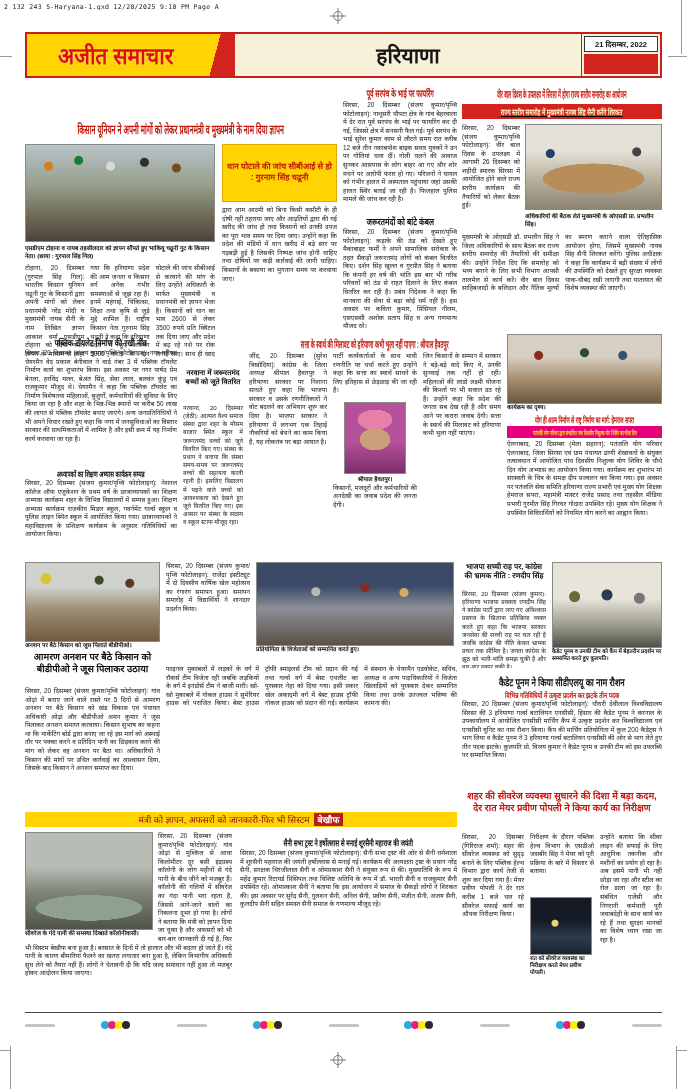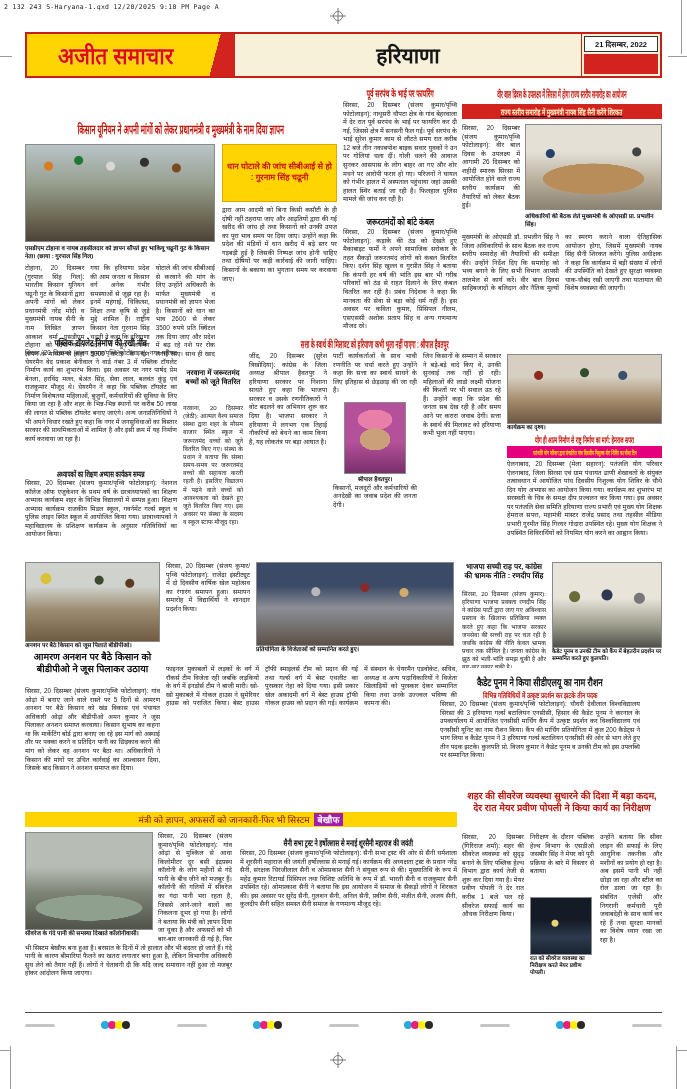--- a/index.html
+++ b/index.html
@@ -31,21 +31,21 @@
   .cap{font-size:6px;line-height:1.25;color:#101010;font-weight:bold;overflow:hidden;}
   
   .redstrip{background:#d2231f;display:flex;justify-content:center;align-items:center;overflow:hidden;text-decoration:underline;}
   .redstrip .sqz{color:#fff3c4;font-weight:bold;font-size:8px;}
   .pinkstrip{background:#e5007d;display:flex;justify-content:center;align-items:center;overflow:hidden;}
   .pinkstrip .sqz{color:#ffe400;font-weight:bold;font-size:6.2px;}
   .ybox{background:#ffd400;border:1px solid #e0a800;display:flex;align-items:center;justify-content:center;padding:3px;}
   .ybox div{font-size:8.2px;font-weight:bold;color:#c4170c;text-align:center;line-height:1.3;}
   .ystrip{background:#ffd400;display:flex;justify-content:center;align-items:center;gap:4px;overflow:hidden;}
   .ystrip .t{font-size:9px;font-weight:normal;color:#8b0f07;white-space:nowrap;}
-  .ystrip .chip{background:#a21caf;color:#fff;font-size:9px;font-weight:bold;padding:0 4px;white-space:nowrap;}
+  .ystrip .chip{background:#b91c1c;color:#fff;font-size:9px;font-weight:bold;padding:0 4px;white-space:nowrap;}
   
   .ph{border:1px solid #8a8a8a;box-sizing:border-box;}
   .ph-crowd{background:
     radial-gradient(circle at 12% 22%,#d97b20 0 4px,transparent 5px),
     radial-gradient(circle at 28% 16%,#1d7a33 0 4px,transparent 5px),
     radial-gradient(circle at 45% 22%,#d8d8d8 0 4px,transparent 5px),
     radial-gradient(circle at 63% 18%,#30302e 0 4px,transparent 5px),
     radial-gradient(circle at 80% 24%,#7a4b21 0 4px,transparent 5px),
     linear-gradient(180deg,#b9c4c9 0%,#97a08f 40%,#6e6a55 75%,#4a4438 100%);}
   .ph-meeting{background:
@@ -184,21 +184,21 @@
       <div style="width:86px;">
         <div class="body-txt" style="height:48px;">पार्टी कार्यकर्ताओं के साथ भावी रणनीति पर चर्चा करते हुए उन्होंने कहा कि सत्ता का स्वार्थ साधने के लिए इतिहास से छेड़छाड़ की जा रही है।</div>
         <div class="ph ph-portrait" style="width:62px;height:72px;margin:2px auto;"></div>
         <div class="cap" style="text-align:center;">श्रीपाल हैवतपुर।</div>
         <div class="body-txt" style="height:60px;">किसानों, मजदूरों और कर्मचारियों की अनदेखी का जवाब प्रदेश की जनता देगी।</div>
       </div>
       <div class="body-txt" style="width:80px;">जिन किसानों के सम्मान में सरकार ने बड़े-बड़े वादे किए थे, उनकी सुनवाई तक नहीं हो रही। महिलाओं की लाडो लक्ष्मी योजना की किश्तों पर भी सवाल उठ रहे हैं। उन्होंने कहा कि प्रदेश की जनता सब देख रही है और समय आने पर करारा जवाब देगी। सत्ता के स्वार्थ की मिलावट को हरियाणा कभी भुला नहीं पाएगा।</div>
     </div>
   </div>
 
-  <div class="abs" style="left:507px;top:334px;width:155px;height:224px;margin-top:20px;">
+  <div class="abs" style="left:507px;top:334px;width:155px;height:224px;">
     <div class="ph ph-yoga" style="width:155px;height:70px;"></div>
     <div class="cap" style="text-align:left;height:9px;">कार्यक्रम का दृश्य।</div>
     <div class="hwrap" style="height:13px;align-items:center;">
       <div class="sqz hl-red" style="font-size:8.5px;--sx:.56;">योग ही आत्म निर्माण से राष्ट्र निर्माण का मार्ग: हेमराज सपरा</div>
     </div>
     <div class="pinkstrip" style="height:12px;">
       <div class="sqz" style="--sx:.57;">पतंजलि योग परिवार द्वारा संचालित पांच दिवसीय निशुल्क योग शिविर का चौथा दिन</div>
     </div>
     <div class="body-txt" style="height:116px;margin-top:2px;">ऐलनाबाद, 20 दिसम्बर (मेला सहारन): पतंजलि योग परिवार ऐलनाबाद, जिला सिरसा एवं ग्राम पंचायत ढाणी शेखावतों के संयुक्त तत्वावधान में आयोजित पांच दिवसीय निशुल्क योग शिविर के चौथे दिन योग अभ्यास का आयोजन किया गया। कार्यक्रम का शुभारंभ मां सरस्वती के चित्र के समक्ष दीप प्रज्वलन कर किया गया। इस अवसर पर पतंजलि सेवा समिति हरियाणा राज्य प्रभारी एवं मुख्य योग शिक्षक हेमराज सपरा, महामंत्री मास्टर राजेंद्र प्रसाद तथा तहसील मीडिया प्रभारी गुरमीत सिंह गिरधर गोदारा उपस्थित रहे। मुख्य योग शिक्षक ने उपस्थित शिविरार्थियों को नियमित योग करने का आह्वान किया।</div>
   </div>
@@ -223,21 +223,21 @@
 
   <div class="abs" style="left:462px;top:562px;width:84px;height:108px;">
     <div class="hl-blk" style="font-size:7.4px;text-align:center;line-height:1.25;height:28px;overflow:hidden;">भाजपा सच्ची राह पर, कांग्रेस की भ्रामक नीति : रणदीप सिंह</div>
     <div class="body-txt" style="height:78px;font-size:6.1px;">सिरसा, 20 दिसम्बर (संजय कुमार): हरियाणा भाजपा प्रवक्ता रणदीप सिंह ने कांग्रेस पार्टी द्वारा लाए गए अविश्वास प्रस्ताव के खिलाफ प्रतिक्रिया व्यक्त करते हुए कहा कि भाजपा सरकार जनसेवा की सच्ची राह पर चल रही है जबकि कांग्रेस की नीति केवल भ्रामक प्रचार तक सीमित है। जनता कांग्रेस के झूठ को भली-भांति समझ चुकी है और बार-बार नकार चुकी है।</div>
   </div>
 
   <div class="abs" style="left:552px;top:562px;width:110px;height:108px;">
     <div class="ph ph-cadets" style="width:110px;height:86px;"></div>
     <div class="cap" style="font-size:5.6px;">कैडेट पूनम व उनकी टीम को कैंप में बेहतरीन प्रदर्शन पर सम्मानित करते हुए कुलपति।</div>
   </div>
-  <div class="abs" style="left:440px;top:674px;width:200px;height:112px;">
+  <div class="abs" style="left:462px;top:674px;width:200px;height:112px;">
     <div class="hwrap" style="height:15px;align-items:center;">
       <div class="sqz hl-blk" style="font-size:10.5px;--sx:.76;">कैडेट पूनम ने किया सीडीएलयू का नाम रौशन</div>
     </div>
     <div class="hwrap" style="height:11px;align-items:center;">
       <div class="sqz hl-red" style="font-size:7.5px;--sx:.76;">विभिन्न गतिविधियों में उत्कृष्ट प्रदर्शन कर झटके तीन पदक</div>
     </div>
     <div class="body-txt" style="height:84px;">सिरसा, 20 दिसम्बर (संजय कुमार/पृथ्वि फोटोलाइन): चौधरी देवीलाल विश्वविद्यालय सिरसा की 3 हरियाणा गर्ल्स बटालियन एनसीसी, हिसार की कैडेट पूनम ने करनाल के उपकार्यालय में आयोजित एनसीसी मार्चिंग कैंप में उत्कृष्ट प्रदर्शन कर विश्वविद्यालय एवं एनसीसी यूनिट का नाम रौशन किया। कैंप की मार्चिंग प्रतियोगिता में कुल 200 कैडेट्स ने भाग लिया व कैडेट पूनम ने 3 हरियाणा गर्ल्स बटालियन एनसीसी की ओर से भाग लेते हुए तीन पदक झटके। कुलपति प्रो. विजय कुमार ने कैडेट पूनम व उनकी टीम को इस उपलब्धि पर सम्मानित किया।</div>
   </div>
 
   <div class="abs ystrip" style="left:25px;top:812px;width:432px;height:15px;">

